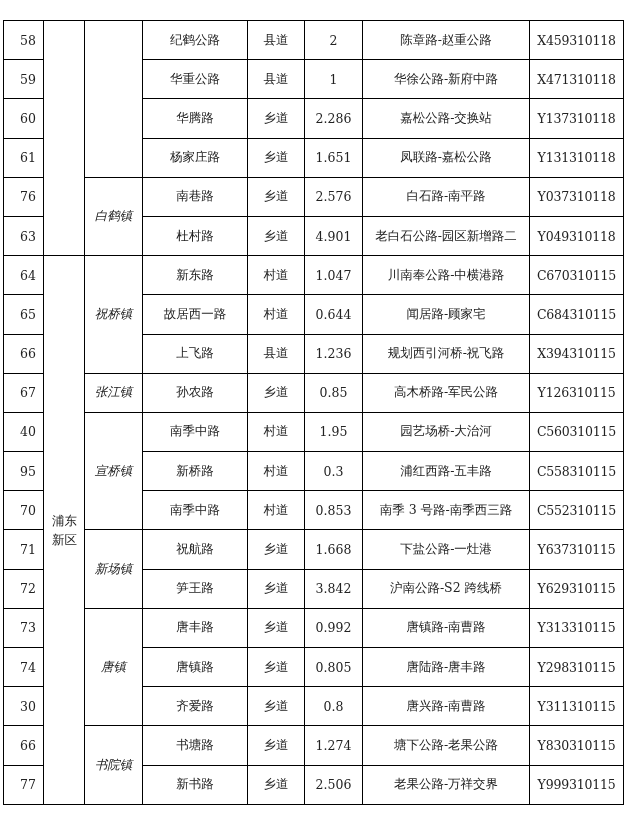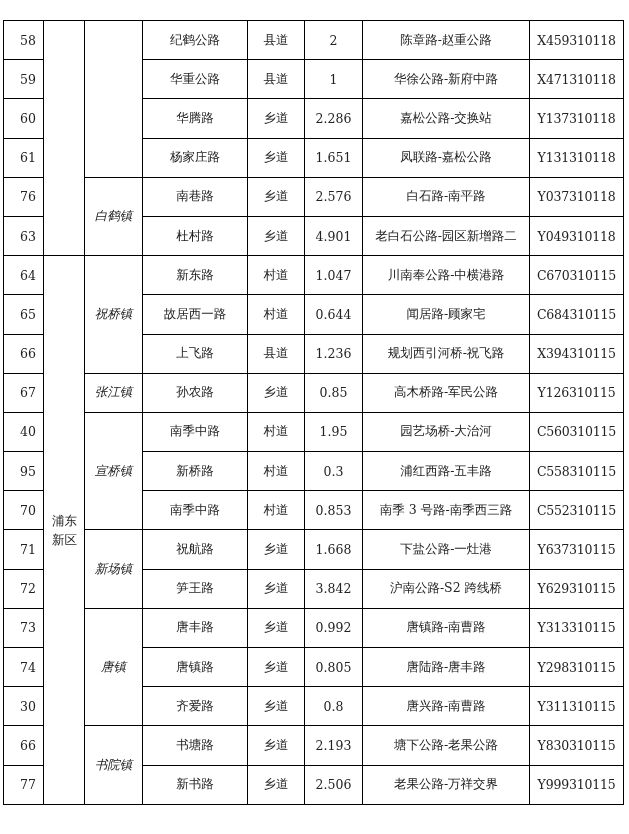--- a/index.html
+++ b/index.html
@@ -183,21 +183,21 @@
       <td>乡道</td>
       <td class="num">0.8</td>
       <td>唐兴路-南曹路</td>
       <td class="code">Y311310115</td>
     </tr>
     <tr>
       <td class="no">66</td>
       <td rowspan="2" class="town">书院镇</td>
       <td>书塘路</td>
       <td>乡道</td>
-      <td class="num">2.193</td>
+      <td class="num">1.274</td>
       <td>塘下公路-老果公路</td>
       <td class="code">Y830310115</td>
     </tr>
     <tr>
       <td class="no">77</td>
       <td>新书路</td>
       <td>乡道</td>
       <td class="num">2.506</td>
       <td>老果公路-万祥交界</td>
       <td class="code">Y999310115</td>

